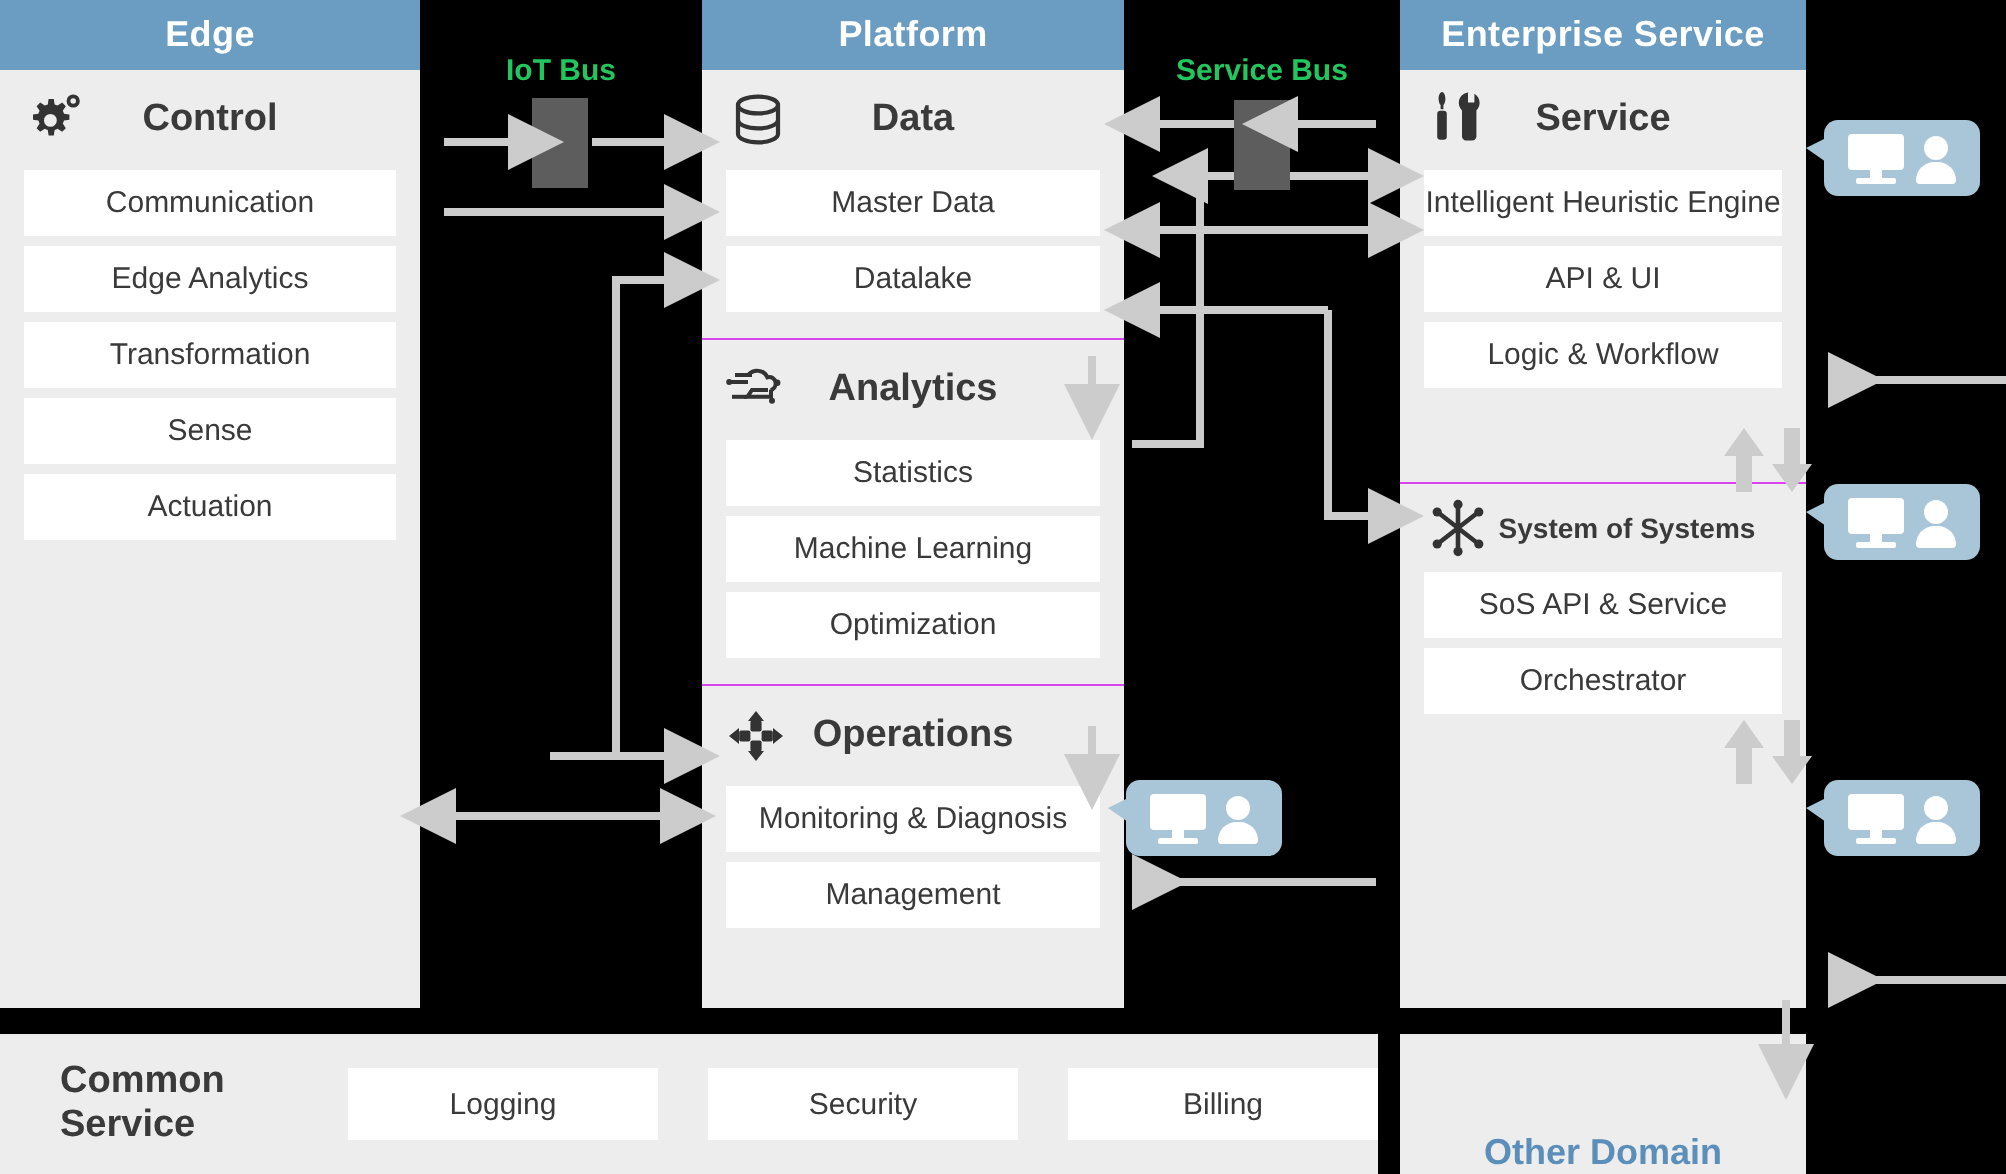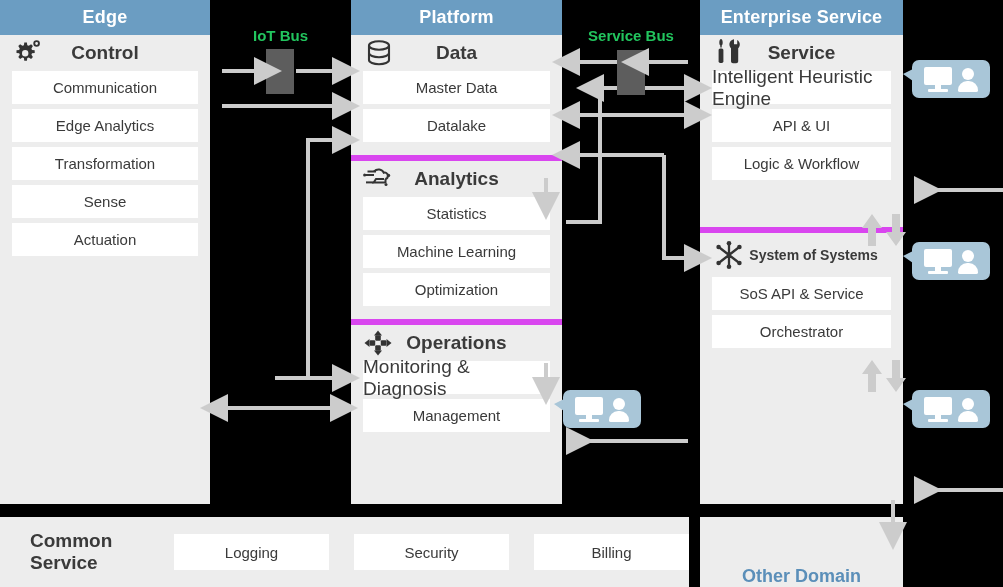--- a/index.html
+++ b/index.html
@@ -14,36 +14,36 @@
   .col{position:absolute;background:#ededed;}
   .col-head{
     height:35px;background:#6b9dc2;color:#fff;
     display:flex;align-items:center;justify-content:center;
     font-size:18px;font-weight:bold;letter-spacing:.2px;
   }
   .col-body{position:relative;}
 
   
   .section{padding:0 0 8px 0;}
-  .section+.section{border-top:6px solid #d946ef;}
+  .section+.section{border-top:1px solid #d946ef;}
   .sec-head{
     display:flex;align-items:center;justify-content:center;
-    gap:10px;height:36px;position:relative;
+    gap:10px;height:50px;position:relative;
   }
   .sec-head .ico{position:absolute;left:12px;top:50%;transform:translateY(-50%);
     display:flex;align-items:center;}
   .sec-title{font-size:19px;font-weight:bold;color:#3a3a3a;}
   .sec-title.small{font-size:14px;}
 
   .item{
     background:#fff;margin:0 12px 5px 12px;height:33px;
     display:flex;align-items:center;justify-content:center;
     font-size:15px;color:#3a3a3a;
   }
-  .item.tight{font-size:19px;margin-left:12px;}
+  .item.tight{font-size:15px;margin-left:12px;}
 
   
   .bottom-left{
     position:absolute;left:0;top:517px;width:689px;height:70px;
     background:#ededed;display:flex;align-items:center;
   }
   .bottom-left .lbl{font-size:19px;font-weight:bold;color:#3a3a3a;margin-left:30px;}
   .cs-items{display:flex;gap:25px;margin-left:47px;}
   .cs-items .item{margin:0;width:155px;height:36px;}
 

